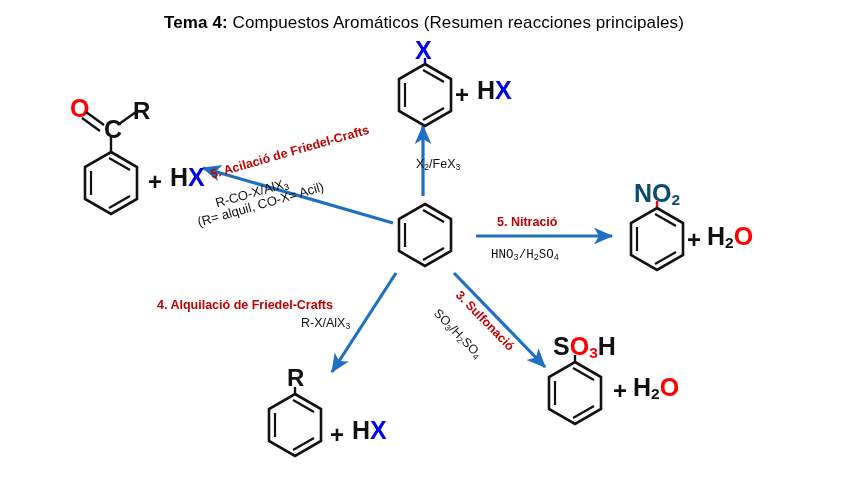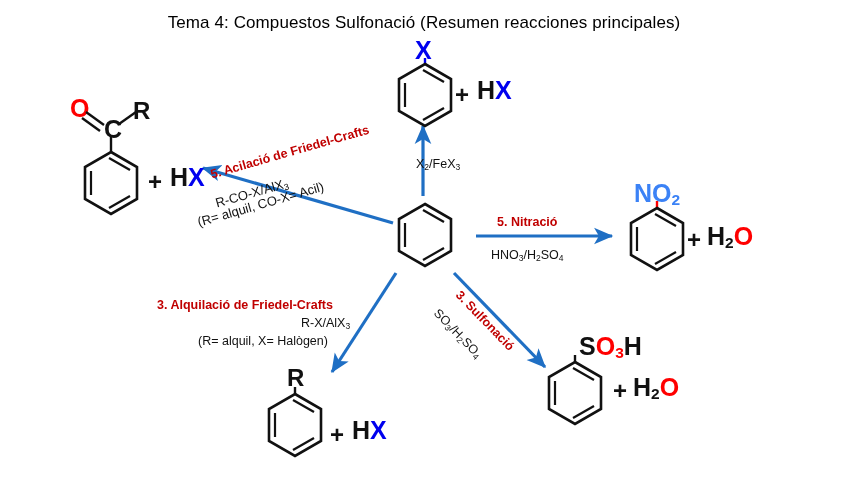--- a/index.html
+++ b/index.html
@@ -16,21 +16,21 @@
   svg{overflow:visible;}
 
   
   #title{
     left:0;right:0;top:13px;
     text-align:center;
     font-size:17px;
     letter-spacing:.1px;
     white-space:nowrap;
   }
-  #title .b{font-weight:normal;margin-top:17px;}
+  #title .b{font-weight:bold;margin-top:17px;}
 
   
   .chem{
     font-size:25px;
     font-weight:bold;
     white-space:nowrap;
     line-height:1;
   }
   .chem sub{font-size:.62em;vertical-align:-.22em;font-weight:bold;}
   .red{color:#ff0000;}
@@ -67,21 +67,21 @@
   }
   .reagent sub{font-size:.68em;vertical-align:-.25em;}
   .reagent.big{font-size:13px;}
 </style>
 </head>
 <body>
 
 <div id="stage">
 
   <div class="abs" id="title">
-    <span class="b">Tema 4:</span><span> Compuestos Sulfonació (Resumen reacciones principales)</span>
+    <span class="b">Tema 4:</span><span> Compuestos Aromáticos (Resumen reacciones principales)</span>
   </div>
 
   <svg class="abs" style="left:0;top:0;width:848px;height:477px">
     <defs>
       <marker id="ah" markerWidth="7" markerHeight="7" refX="5.6" refY="3.1" orient="auto" markerUnits="strokeWidth">
         <path d="M0,0.5 L6,3.1 L0,5.7 L1.5,3.1 Z" fill="#1f6fc4"></path>
       </marker>
     </defs>
 
     <line x1="423" y1="196" x2="423" y2="126" stroke="#1f6fc4" stroke-width="3.2" marker-end="url(#ah)"></line>
@@ -113,60 +113,59 @@
   </svg>
 
   <div class="abs plus" style="left:455px;top:83px;">+</div>
   <div class="abs chem" style="left:477px;top:78px;">
     <span class="blk">H</span><span class="blue">X</span>
   </div>
 
   <div class="abs reagent" style="left:416px;top:157px;">X<sub>2</sub>/FeX<sub>3</sub></div>
 
   <div class="abs steplabel" style="left:497px;top:215px;">5. Nitració</div>
-  <div class="abs reagent" style="left:491px;top:248px;">HNO<sub>3</sub>/H<sub>2</sub>SO<sub>4</sub></div>
-
-  <div class="abs chem" style="left:634px;top:181px;color:#3b82f6;">NO<sub>2</sub></div>
+  <div class="abs reagent" style="left:491px;top:248px;font-family:Liberation Mono, monospace;">HNO<sub>3</sub>/H<sub>2</sub>SO<sub>4</sub></div>
+
+  <div class="abs chem" style="left:634px;top:181px;color:#0c4a6e;">NO<sub>2</sub></div>
 
   <svg class="abs" style="left:628px;top:206px;width:58px;height:66px" viewBox="0 0 58 66">
     <line x1="29" y1="-5" x2="29" y2="3" stroke="#ff0000" stroke-width="2.4"></line>
     <polygon points="29,2 55,17 55,49 29,64 3,49 3,17" fill="none" stroke="#111" stroke-width="2.6"></polygon>
     <line x1="9" y1="21" x2="9" y2="45" stroke="#111" stroke-width="2.2"></line>
     <line x1="27" y1="8" x2="48" y2="20" stroke="#111" stroke-width="2.2"></line>
     <line x1="27" y1="58" x2="48" y2="46" stroke="#111" stroke-width="2.2"></line>
   </svg>
 
   <div class="abs plus" style="left:687px;top:228px;">+</div>
   <div class="abs chem" style="left:707px;top:224px;">
     <span class="blk">H</span><sub class="blk">2</sub><span class="red">O</span>
   </div>
 
   <div class="abs steplabel" style="left:463px;top:288px;transform:rotate(46deg);transform-origin:left top;">3. Sulfonació</div>
   <div class="abs reagent" style="left:441px;top:306px;transform:rotate(46deg);transform-origin:left top;">SO<sub>3</sub>/H<sub>2</sub>SO<sub>4</sub></div>
 
-  <div class="abs chem" style="left:579px;top:334px;text-align:right;">
+  <div class="abs chem" style="left:553px;top:334px;text-align:right;">
     <span class="blk">S</span><span class="red">O</span><sub class="red">3</sub><span class="blk">H</span>
   </div>
 
   <svg class="abs" style="left:546px;top:360px;width:58px;height:66px" viewBox="0 0 58 66">
     <line x1="29" y1="-5" x2="29" y2="3" stroke="#111" stroke-width="2.4"></line>
     <polygon points="29,2 55,17 55,49 29,64 3,49 3,17" fill="none" stroke="#111" stroke-width="2.6"></polygon>
     <line x1="9" y1="21" x2="9" y2="45" stroke="#111" stroke-width="2.2"></line>
     <line x1="27" y1="8" x2="48" y2="20" stroke="#111" stroke-width="2.2"></line>
     <line x1="27" y1="58" x2="48" y2="46" stroke="#111" stroke-width="2.2"></line>
   </svg>
 
   <div class="abs plus" style="left:613px;top:379px;">+</div>
   <div class="abs chem" style="left:633px;top:375px;">
     <span class="blk">H</span><sub class="blk">2</sub><span class="red">O</span>
   </div>
 
-  <div class="abs steplabel" style="left:157px;top:298px;">3. Alquilació de Friedel-Crafts</div>
+  <div class="abs steplabel" style="left:157px;top:298px;">4. Alquilació de Friedel-Crafts</div>
   <div class="abs reagent" style="left:301px;top:316px;">R-X/AlX<sub>3</sub></div>
-  <div class="abs reagent" style="left:198px;top:334px;">(R= alquil, X= Halògen)</div>
 
   <div class="abs rlab" style="left:287px;top:366px;">R</div>
 
   <svg class="abs" style="left:266px;top:392px;width:58px;height:66px" viewBox="0 0 58 66">
     <line x1="29" y1="-5" x2="29" y2="3" stroke="#111" stroke-width="2.4"></line>
     <polygon points="29,2 55,17 55,49 29,64 3,49 3,17" fill="none" stroke="#111" stroke-width="2.6"></polygon>
     <line x1="9" y1="21" x2="9" y2="45" stroke="#111" stroke-width="2.2"></line>
     <line x1="27" y1="8" x2="48" y2="20" stroke="#111" stroke-width="2.2"></line>
     <line x1="27" y1="58" x2="48" y2="46" stroke="#111" stroke-width="2.2"></line>
   </svg>

